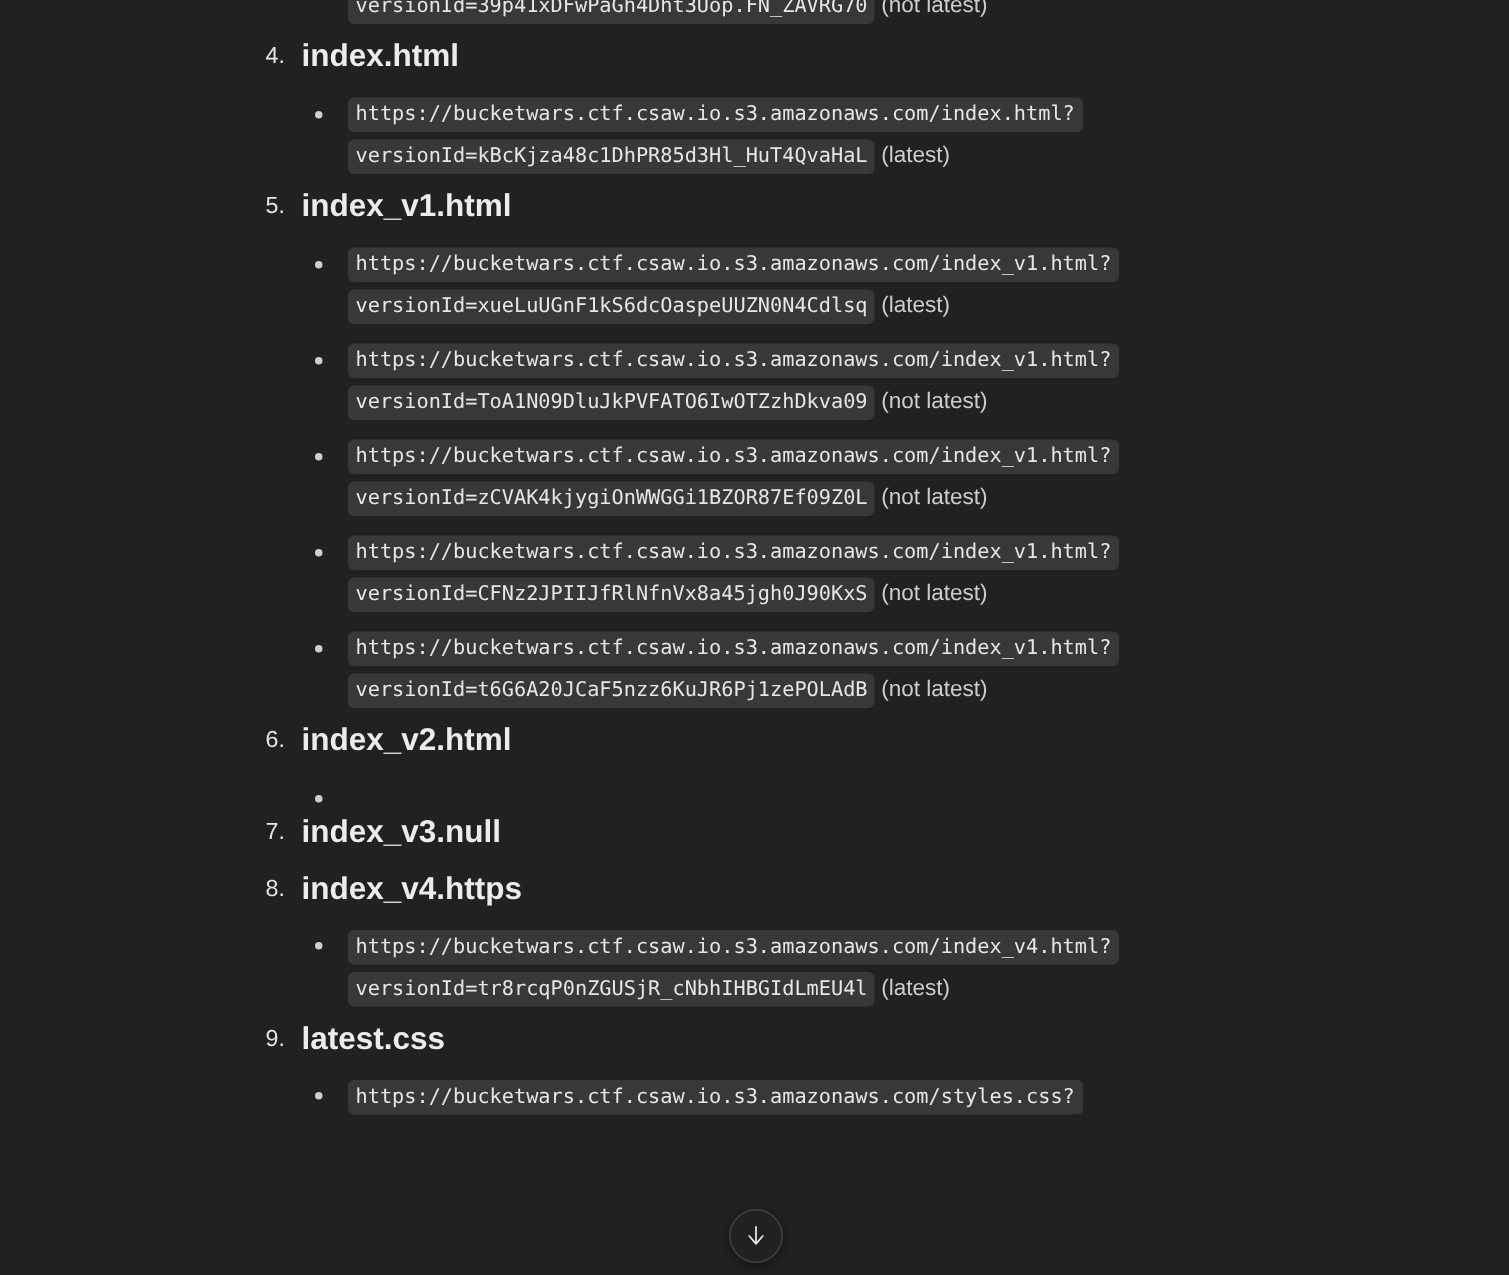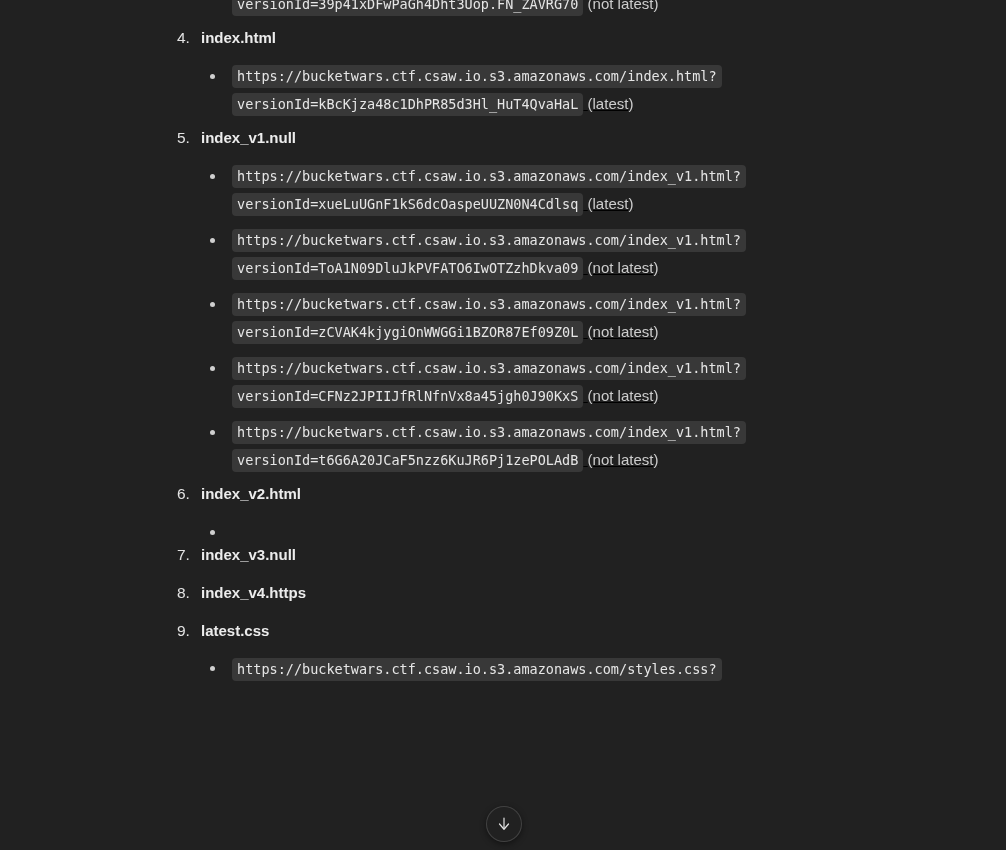--- a/index.html
+++ b/index.html
@@ -34,28 +34,27 @@
     margin-bottom: 10px;
   }
   .num {
     margin-left: 7px;
     min-width: 24px;
     color: #e3e3e3;
     font-size: 15.5px;
   }
   .filename {
     color: #ececec;
-    font-size: 15px;
+    font-size: 21px;
     font-weight: bold;
   }
   .bullet {
     display: flex;
     align-items: flex-start;
     margin-bottom: 8px;
-    text-decoration: underline;
   }
   .section .bullet:last-child { margin-bottom: 6px; }
   .dot {
     margin-left: 40px;
     margin-top: 11.5px;
     width: 5px;
     height: 5px;
     border-radius: 50%;
     background: #cfcfcf;
     flex: 0 0 auto;
@@ -110,21 +109,21 @@
         <span class="filename">index.html</span>
       </div>
       <div class="bullet">
         <span class="dot"></span>
         <div class="bullet-text"><span class="code-seg">https://bucketwars.ctf.csaw.io.s3.amazonaws.com/index.html?</span> <span class="code-seg">versionId=kBcKjza48c1DhPR85d3Hl_HuT4QvaHaL</span> <span class="note">(latest)</span></div>
       </div>
     </div>
     <div class="section">
       <div class="heading-row">
         <span class="num">5.</span>
-        <span class="filename">index_v1.null</span>
+        <span class="filename">index_v1.html</span>
       </div>
       <div class="bullet">
         <span class="dot"></span>
         <div class="bullet-text"><span class="code-seg">https://bucketwars.ctf.csaw.io.s3.amazonaws.com/index_v1.html?</span> <span class="code-seg">versionId=xueLuUGnF1kS6dcOaspeUUZN0N4Cdlsq</span> <span class="note">(latest)</span></div>
       </div>
       <div class="bullet">
         <span class="dot"></span>
         <div class="bullet-text"><span class="code-seg">https://bucketwars.ctf.csaw.io.s3.amazonaws.com/index_v1.html?</span> <span class="code-seg">versionId=ToA1N09DluJkPVFATO6IwOTZzhDkva09</span> <span class="note">(not latest)</span></div>
       </div>
       <div class="bullet">
@@ -153,20 +152,24 @@
       <div class="heading-row">
         <span class="num">7.</span>
         <span class="filename">index_v3.null</span>
       </div>
     </div>
     <div class="section">
       <div class="heading-row">
         <span class="num">8.</span>
         <span class="filename">index_v4.https</span>
       </div>
+      <div class="bullet">
+        <span class="dot"></span>
+        <div class="bullet-text"><span class="code-seg">https://bucketwars.ctf.csaw.io.s3.amazonaws.com/index_v4.html?</span> <span class="code-seg">versionId=tr8rcqP0nZGUSjR_cNbhIHBGIdLmEU4l</span> <span class="note">(latest)</span></div>
+      </div>
     </div>
     <div class="section">
       <div class="heading-row">
         <span class="num">9.</span>
         <span class="filename">latest.css</span>
       </div>
       <div class="bullet">
         <span class="dot"></span>
         <div class="bullet-text"><span class="code-seg">https://bucketwars.ctf.csaw.io.s3.amazonaws.com/styles.css?</span> </div>
       </div>

